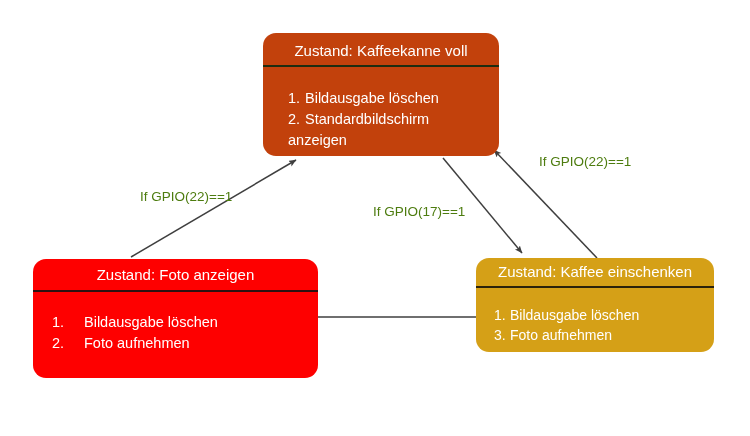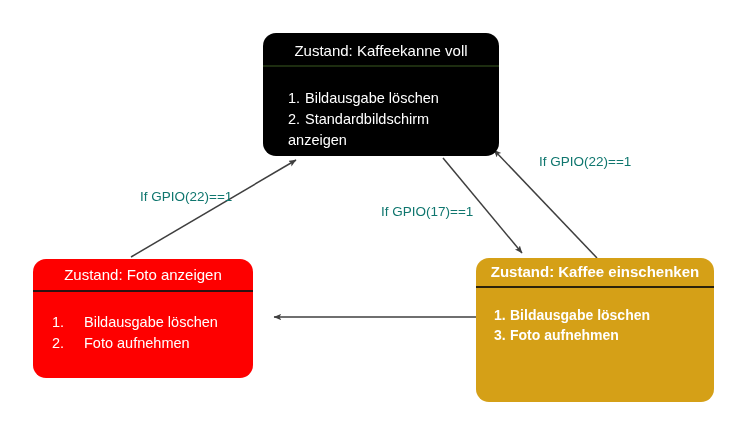--- a/index.html
+++ b/index.html
@@ -72,60 +72,59 @@
   }
   .state-body li .num {
     display: inline-block;
   }
   
   #box-green {
     left: 263px;
     top: 33px;
     width: 236px;
     height: 123px;
-    background: #000000;
+    background: #c2410c;
   }
   #box-green .state-title { top: 10px; }
   #box-green .title-rule { top: 32px; background: #1d2d10; }
   #box-green .state-body { left: 20px; right: 8px; top: 50px; }
   #box-green .state-body li .num { width: 17px; }
   
   #box-red {
     left: 33px;
     top: 259px;
-    width: 220px;
+    width: 285px;
     height: 119px;
     background: #fe0000;
   }
   #box-red .state-title { top: 8px; }
   #box-red .title-rule { top: 31px; background: #2b1111; }
   #box-red .state-body { left: 14px; right: 6px; top: 48px; }
   #box-red .state-body li .num { width: 32px; }
   
   #box-gold {
     left: 476px;
     top: 258px;
     width: 238px;
-    height: 144px;
+    height: 94px;
     background: #d5a017;
-    font-weight: bold;
   }
   #box-gold .state-title { top: 6px; }
   #box-gold .title-rule { top: 28px; background: #2b220a; }
   #box-gold .state-body { left: 13px; right: 6px; top: 42px; font-size: 14px; }
   #box-gold .state-body li .num { width: 16px; }
   .edge-label {
     position: absolute;
     font-size: 13.5px;
-    color: #0f766e;
+    color: #4d7c0f;
     white-space: nowrap;
     font-family: "Liberation Sans", sans-serif;
   }
   #label-left   { left: 140px; top: 189px; }
-  #label-middle { left: 381px; top: 204px; }
+  #label-middle { left: 373px; top: 204px; }
   #label-right  { left: 539px; top: 154px; }
   #label-bottom { left: 340px; top: 324px; }
 </style>
 </head>
 <body>
 
 <div id="canvas">
 
   <svg class="edges" viewBox="0 0 750 436" xmlns="http://www.w3.org/2000/svg">
     <defs>

